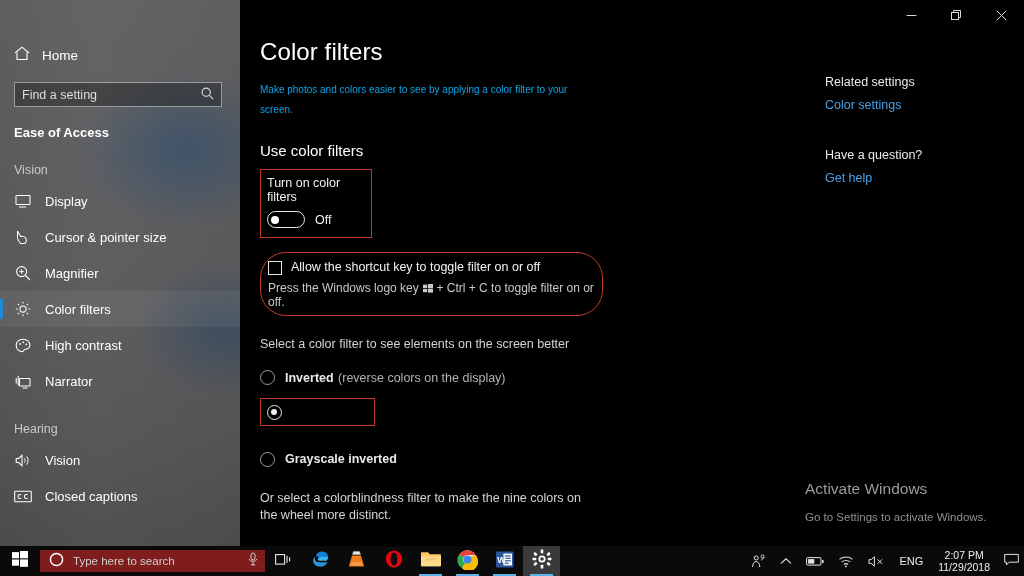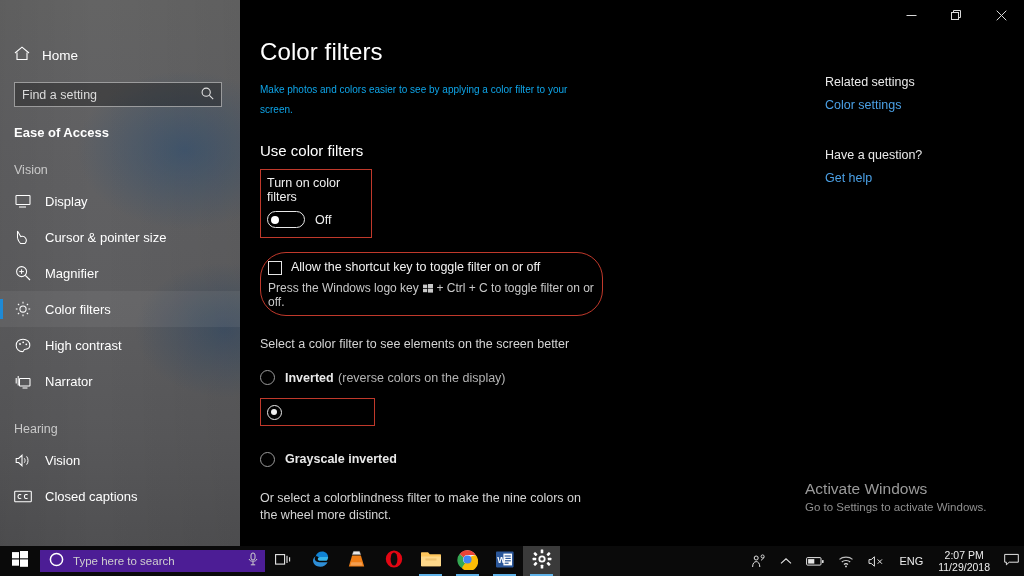--- a/index.html
+++ b/index.html
@@ -160,30 +160,30 @@
 
   
   #rail { position:absolute; left:585px; top:45px; width: 190px; }
   .rail-head { color:#eaeaea; font-size:12.5px; font-weight:normal; }
   .rail-link { color:#4ba0e5; font-size:12.5px; display:block; margin-top:9px; text-decoration:none; }
   .rail-block { margin-bottom: 36px; }
 
   
   #watermark { position:absolute; left: 565px; top: 450px; width: 215px; }
   #wm-title { color:#9a9a9a; font-size:15.5px; }
-  #wm-sub { color:#909090; font-size:11.5px; margin-top:3px; }
+  #wm-sub { color:#909090; font-size:11.5px; margin-top:13px; }
 
   
   #taskbar {
     position:absolute; left:0; bottom:0; width:1024px; height:30px;
     background:#0a0a0a; display:flex; align-items:center;
   }
   #start-btn { width:40px; height:30px; display:flex; align-items:center; justify-content:center; }
   #tb-search {
-    width: 225px; height:22px; background:#4c1d95; display:flex; align-items:center;
+    width: 225px; height:22px; background:#7f1d1d; display:flex; align-items:center;
     padding: 0 6px 0 9px; gap:9px;
   }
   #tb-search .ph { flex:1; color:#cfcfcf; font-size:11.5px; }
   #task-view { width:36px; height:30px; display:flex; align-items:center; justify-content:center; }
   .tb-app {
     width: 37px; height:30px; display:flex; align-items:center; justify-content:center;
     position:relative;
   }
   .tb-app.active { background:#3a3a3a; }
   .tb-app .underline {

